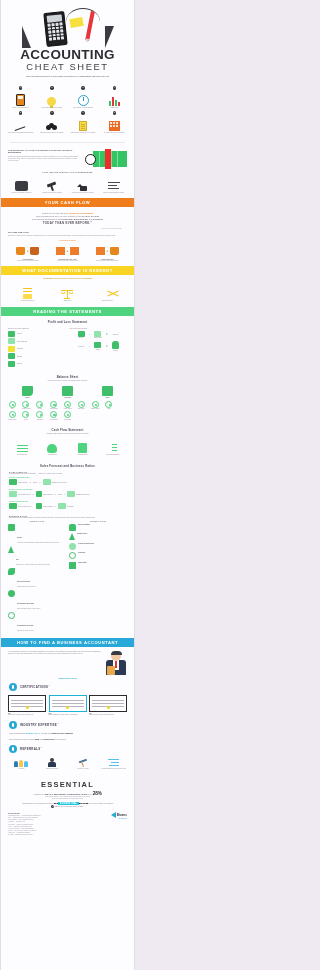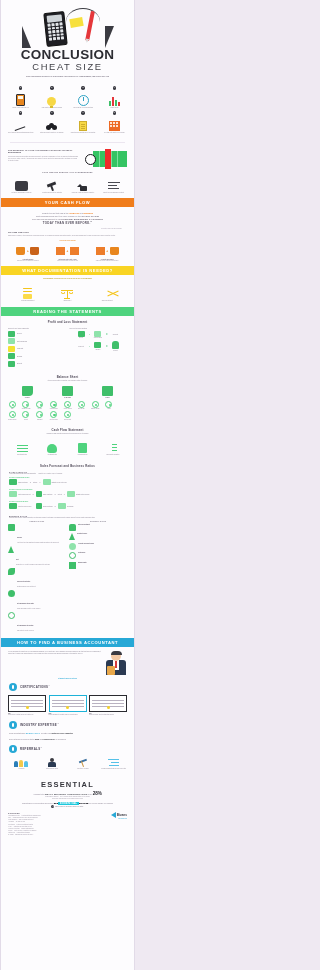--- a/index.html
+++ b/index.html
@@ -315,22 +315,22 @@
             <i></i>
             <i></i>
             <i></i>
             <i></i>
             <i></i>
           </div>
       </div>
       <div class="note"></div>
       <div class="pencil"></div>
     </div>
-    <div class="title ctr">CONCLUSION</div>
-    <div class="subtitle ctr">CHEAT SIZE</div>
+    <div class="title ctr">ACCOUNTING</div>
+    <div class="subtitle ctr">CHEAT SHEET</div>
     <div class="lede ctr">GOOD ACCOUNTING IS CRUCIAL TO THE GROWTH AND LONGEVITY OF YOUR BUSINESS, AND IT WILL HELP YOU</div>
   </div>
 
   <div class="igrid">
     <div class="icell">
       <span class="num">1</span>
       <div class="ibox">
           <span class="g g-calc"></span>
         </div>
       <div class="ilabel">Simplify your tax filing each year</div>

